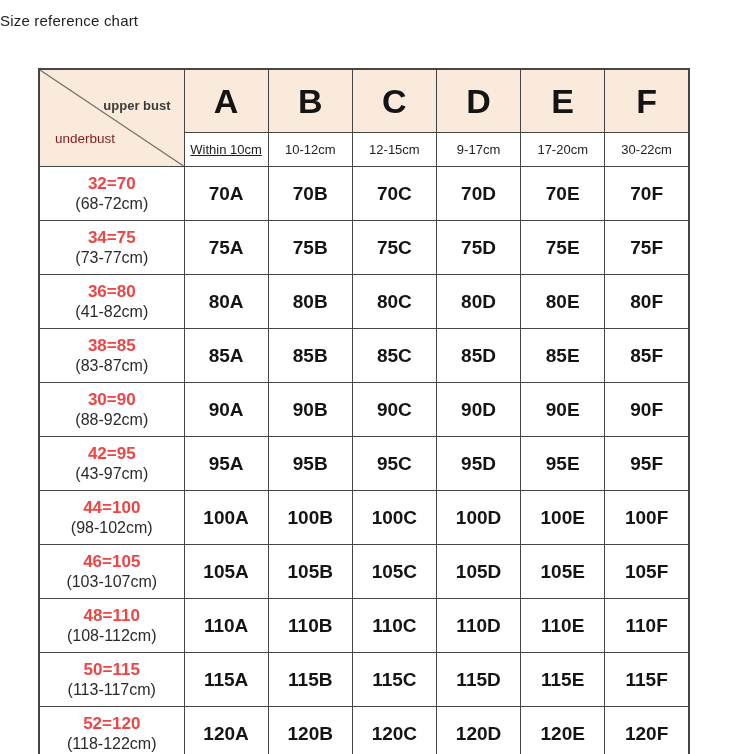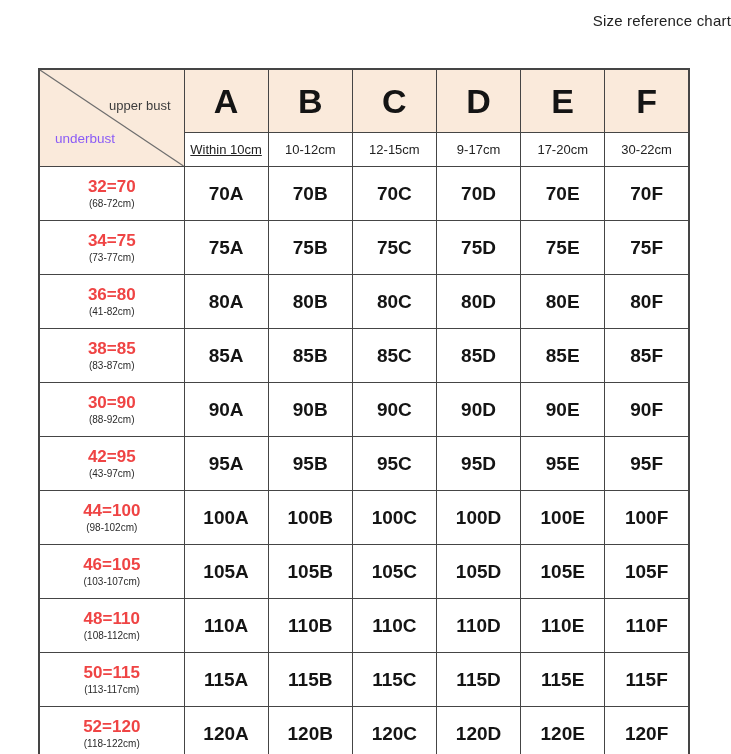--- a/index.html
+++ b/index.html
@@ -1,54 +1,54 @@
 <!DOCTYPE html>
 <html><head>
 <meta charset="utf-8">
 <style>
   html,body{margin:0;padding:0;}
   body{
     width:731px;height:754px;background:#ffffff;position:relative;overflow:hidden;
     font-family:"Liberation Sans",sans-serif;color:#1a1a1a;
   }
   .title{
-    position:absolute;top:12px;left:0;width:731px;text-align:right;
+    position:absolute;top:12px;left:0;width:731px;text-align:left;
     font-size:15px;color:#222;letter-spacing:0.2px;
   }
   table.size-table{
     position:absolute;left:38px;top:68px;width:652px;
     border-collapse:collapse;table-layout:fixed;
     border:2px solid #454545;
   }
   table.size-table th,table.size-table td{
     border:1px solid #454545;text-align:center;vertical-align:middle;padding:0;
   }
   col.label-col{width:145px;}
   th.corner{
     background:#faeadb;position:relative;overflow:hidden;
   }
   th.corner .diag{position:absolute;left:0;top:0;width:100%;height:100%;display:block;}
   th.corner .corner-top{
-    position:absolute;top:28px;right:13px;font-size:13px;font-weight:400;color:#3c3c3c;text-align:right;
+    position:absolute;top:28px;right:13px;font-size:13px;font-weight:700;color:#3c3c3c;text-align:right;
   }
   th.corner .corner-bottom{
-    position:absolute;bottom:20px;left:15px;font-size:13.5px;font-weight:400;color:#8b5cf6;
+    position:absolute;bottom:20px;left:15px;font-size:13.5px;font-weight:400;color:#7f1d1d;
   }
   th.letter{
     background:#faeadb;height:62px;font-size:34px;font-weight:700;color:#141414;
   }
   td.range{
     height:33px;background:#ffffff;font-size:13px;color:#222;
   }
   td.range.small{font-size:13px;text-decoration:underline;}
   tbody th.row-label{
     background:#ffffff;height:53px;font-weight:400;line-height:1.15;
   }
   tbody th.row-label .size{font-size:17px;font-weight:700;color:#ef4444;display:block;}
-  tbody th.row-label .rangecm{font-size:10px;font-weight:400;color:#2a2a2a;display:block;margin-top:1px;}
+  tbody th.row-label .rangecm{font-size:16px;font-weight:400;color:#2a2a2a;display:block;margin-top:1px;}
   tbody td.cell{
     background:#ffffff;font-size:19px;font-weight:700;color:#141414;height:53px;
   }
 </style>
 </head>
 <body>
 
 <div class="title">Size reference chart</div>
 
 <table class="size-table">

